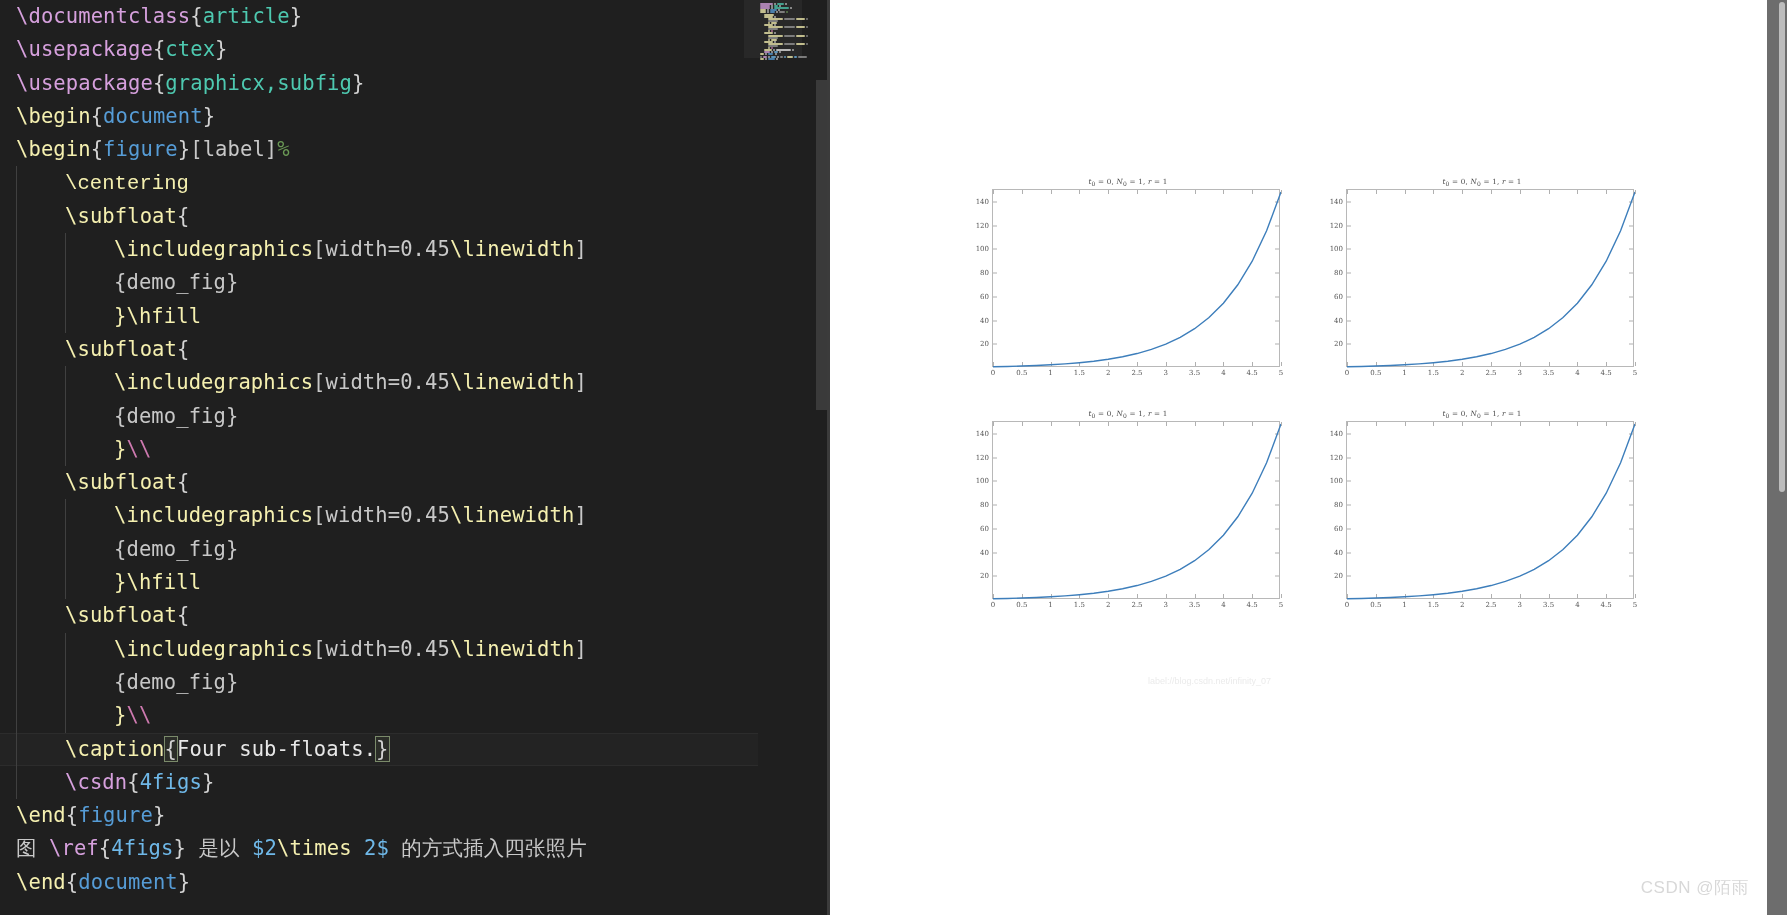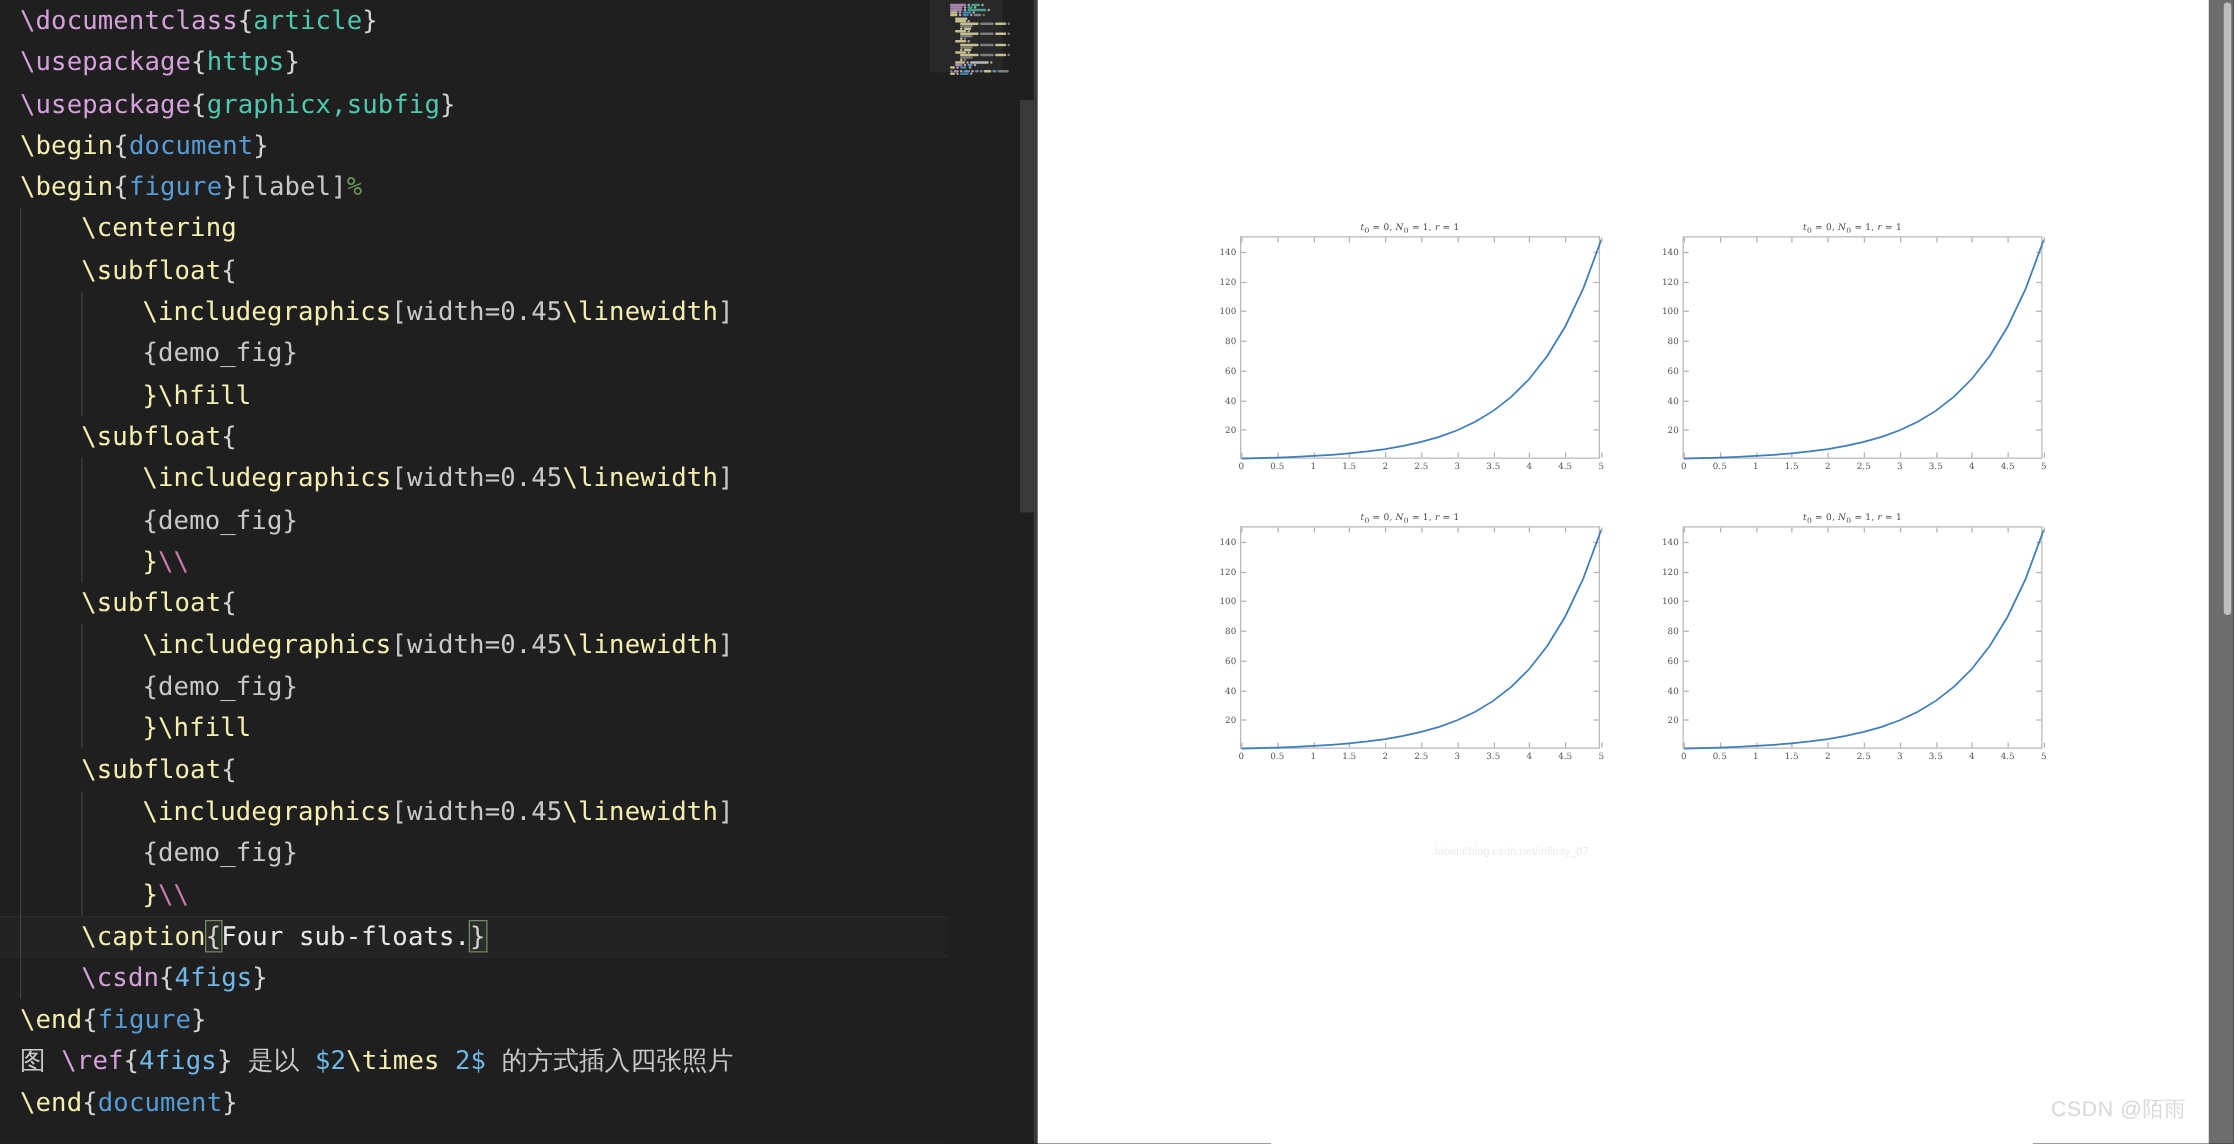--- a/index.html
+++ b/index.html
@@ -247,25 +247,25 @@
   }
 </style>
 </head>
 <body>
 
 <div id="app">
 
   <div class="editor-pane">
     <div class="code-area" id="code-area">
         <div class="code-line"><span style="margin-left: 0px;"><span class="t-cmd">\documentclass</span><span class="t-brace">{</span><span class="t-arg">article</span><span class="t-brace">}</span></span></div>
-        <div class="code-line"><span style="margin-left: 0px;"><span class="t-cmd">\usepackage</span><span class="t-brace">{</span><span class="t-arg">https</span><span class="t-brace">}</span></span></div>
+        <div class="code-line"><span style="margin-left: 0px;"><span class="t-cmd">\usepackage</span><span class="t-brace">{</span><span class="t-arg">ctex</span><span class="t-brace">}</span></span></div>
         <div class="code-line"><span style="margin-left: 0px;"><span class="t-cmd">\usepackage</span><span class="t-brace">{</span><span class="t-arg">graphicx,subfig</span><span class="t-brace">}</span></span></div>
         <div class="code-line"><span style="margin-left: 0px;"><span class="t-cmd2">\begin</span><span class="t-brace">{</span><span class="t-env">document</span><span class="t-brace">}</span></span></div>
         <div class="code-line"><span style="margin-left: 0px;"><span class="t-cmd2">\begin</span><span class="t-brace">{</span><span class="t-env">figure</span><span class="t-brace">}</span><span class="t-dim">[label]</span><span class="t-comment">%</span></span></div>
-        <div class="code-line"><span class="guide" style="left: 16px;"></span><span style="margin-left: 49px;"><span class="t-cmd2">\centering</span></span></div>
+        <div class="code-line"><span class="guide" style="left: 16px;"></span><span style="margin-left: 49px; font-family: Liberation Mono, monospace;"><span class="t-cmd2">\centering</span></span></div>
         <div class="code-line"><span class="guide" style="left: 16px;"></span><span style="margin-left: 49px;"><span class="t-cmd2">\subfloat</span><span class="t-brace">{</span></span></div>
         <div class="code-line"><span class="guide" style="left: 16px;"></span><span class="guide" style="left: 65px;"></span><span style="margin-left: 98px;"><span class="t-cmd2">\includegraphics</span><span class="t-dim">[width=0.45</span><span class="t-cmd2">\linewidth</span><span class="t-dim">]</span></span></div>
         <div class="code-line"><span class="guide" style="left: 16px;"></span><span class="guide" style="left: 65px;"></span><span style="margin-left: 98px;"><span class="t-dim">{demo_fig}</span></span></div>
         <div class="code-line"><span class="guide" style="left: 16px;"></span><span class="guide" style="left: 65px;"></span><span style="margin-left: 98px;"><span class="t-orange">}</span><span class="t-cmd2">\hfill</span></span></div>
         <div class="code-line"><span class="guide" style="left: 16px;"></span><span style="margin-left: 49px;"><span class="t-cmd2">\subfloat</span><span class="t-brace">{</span></span></div>
         <div class="code-line"><span class="guide" style="left: 16px;"></span><span class="guide" style="left: 65px;"></span><span style="margin-left: 98px;"><span class="t-cmd2">\includegraphics</span><span class="t-dim">[width=0.45</span><span class="t-cmd2">\linewidth</span><span class="t-dim">]</span></span></div>
         <div class="code-line"><span class="guide" style="left: 16px;"></span><span class="guide" style="left: 65px;"></span><span style="margin-left: 98px;"><span class="t-dim">{demo_fig}</span></span></div>
         <div class="code-line"><span class="guide" style="left: 16px;"></span><span class="guide" style="left: 65px;"></span><span style="margin-left: 98px;"><span class="t-orange">}</span><span class="t-pink">\\</span></span></div>
         <div class="code-line"><span class="guide" style="left: 16px;"></span><span style="margin-left: 49px;"><span class="t-cmd2">\subfloat</span><span class="t-brace">{</span></span></div>
         <div class="code-line"><span class="guide" style="left: 16px;"></span><span class="guide" style="left: 65px;"></span><span style="margin-left: 98px;"><span class="t-cmd2">\includegraphics</span><span class="t-dim">[width=0.45</span><span class="t-cmd2">\linewidth</span><span class="t-dim">]</span></span></div>

